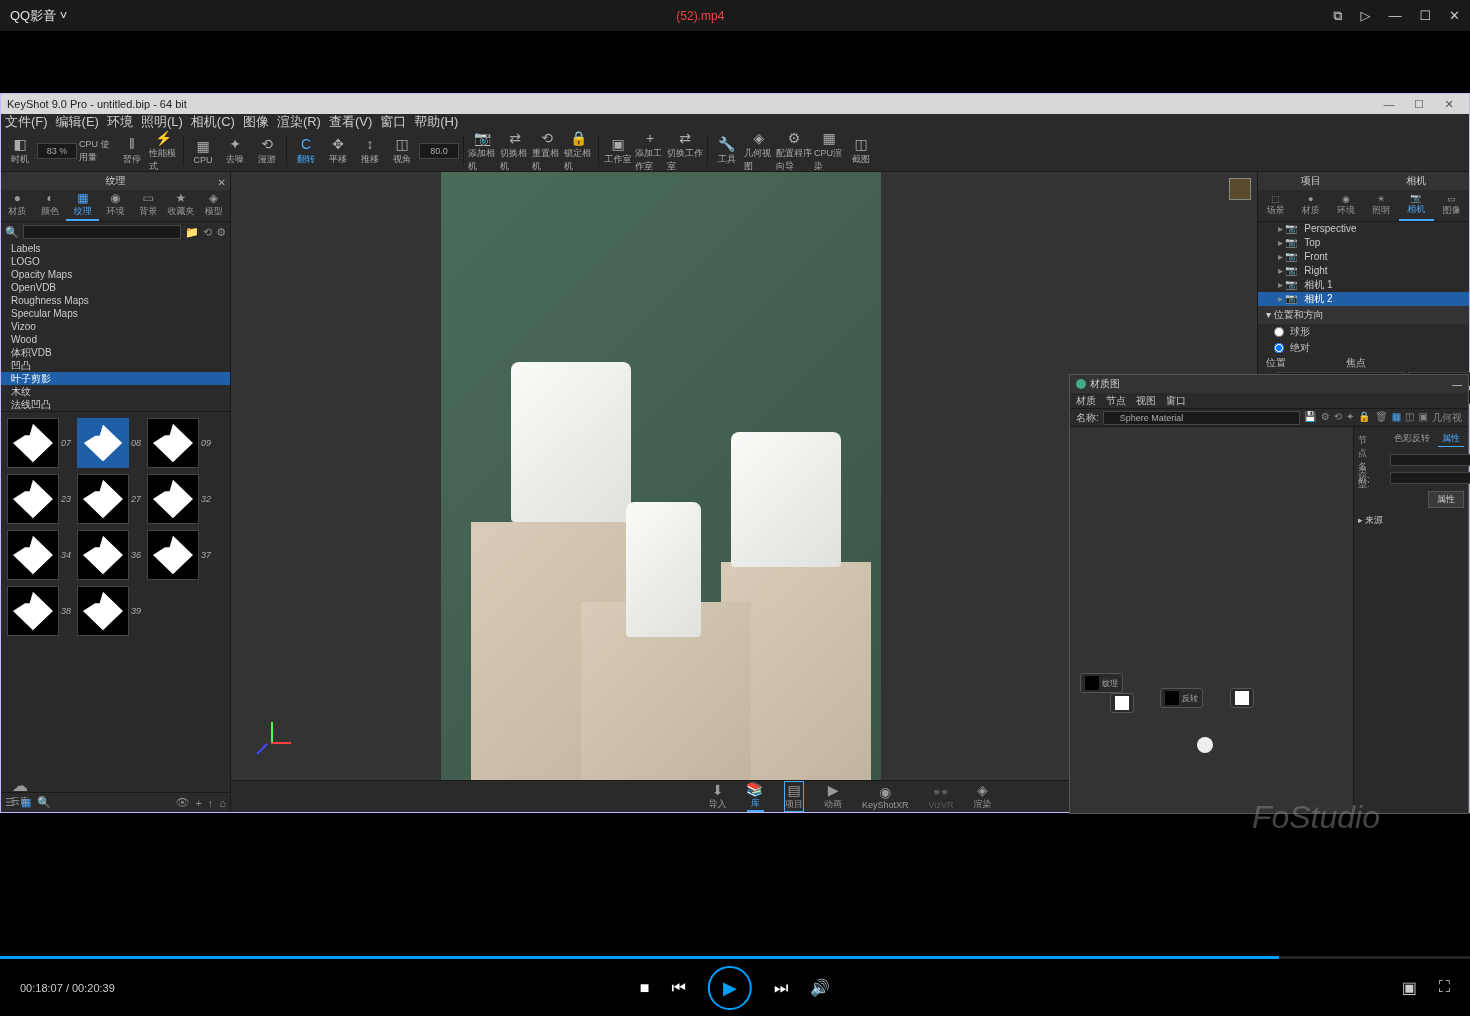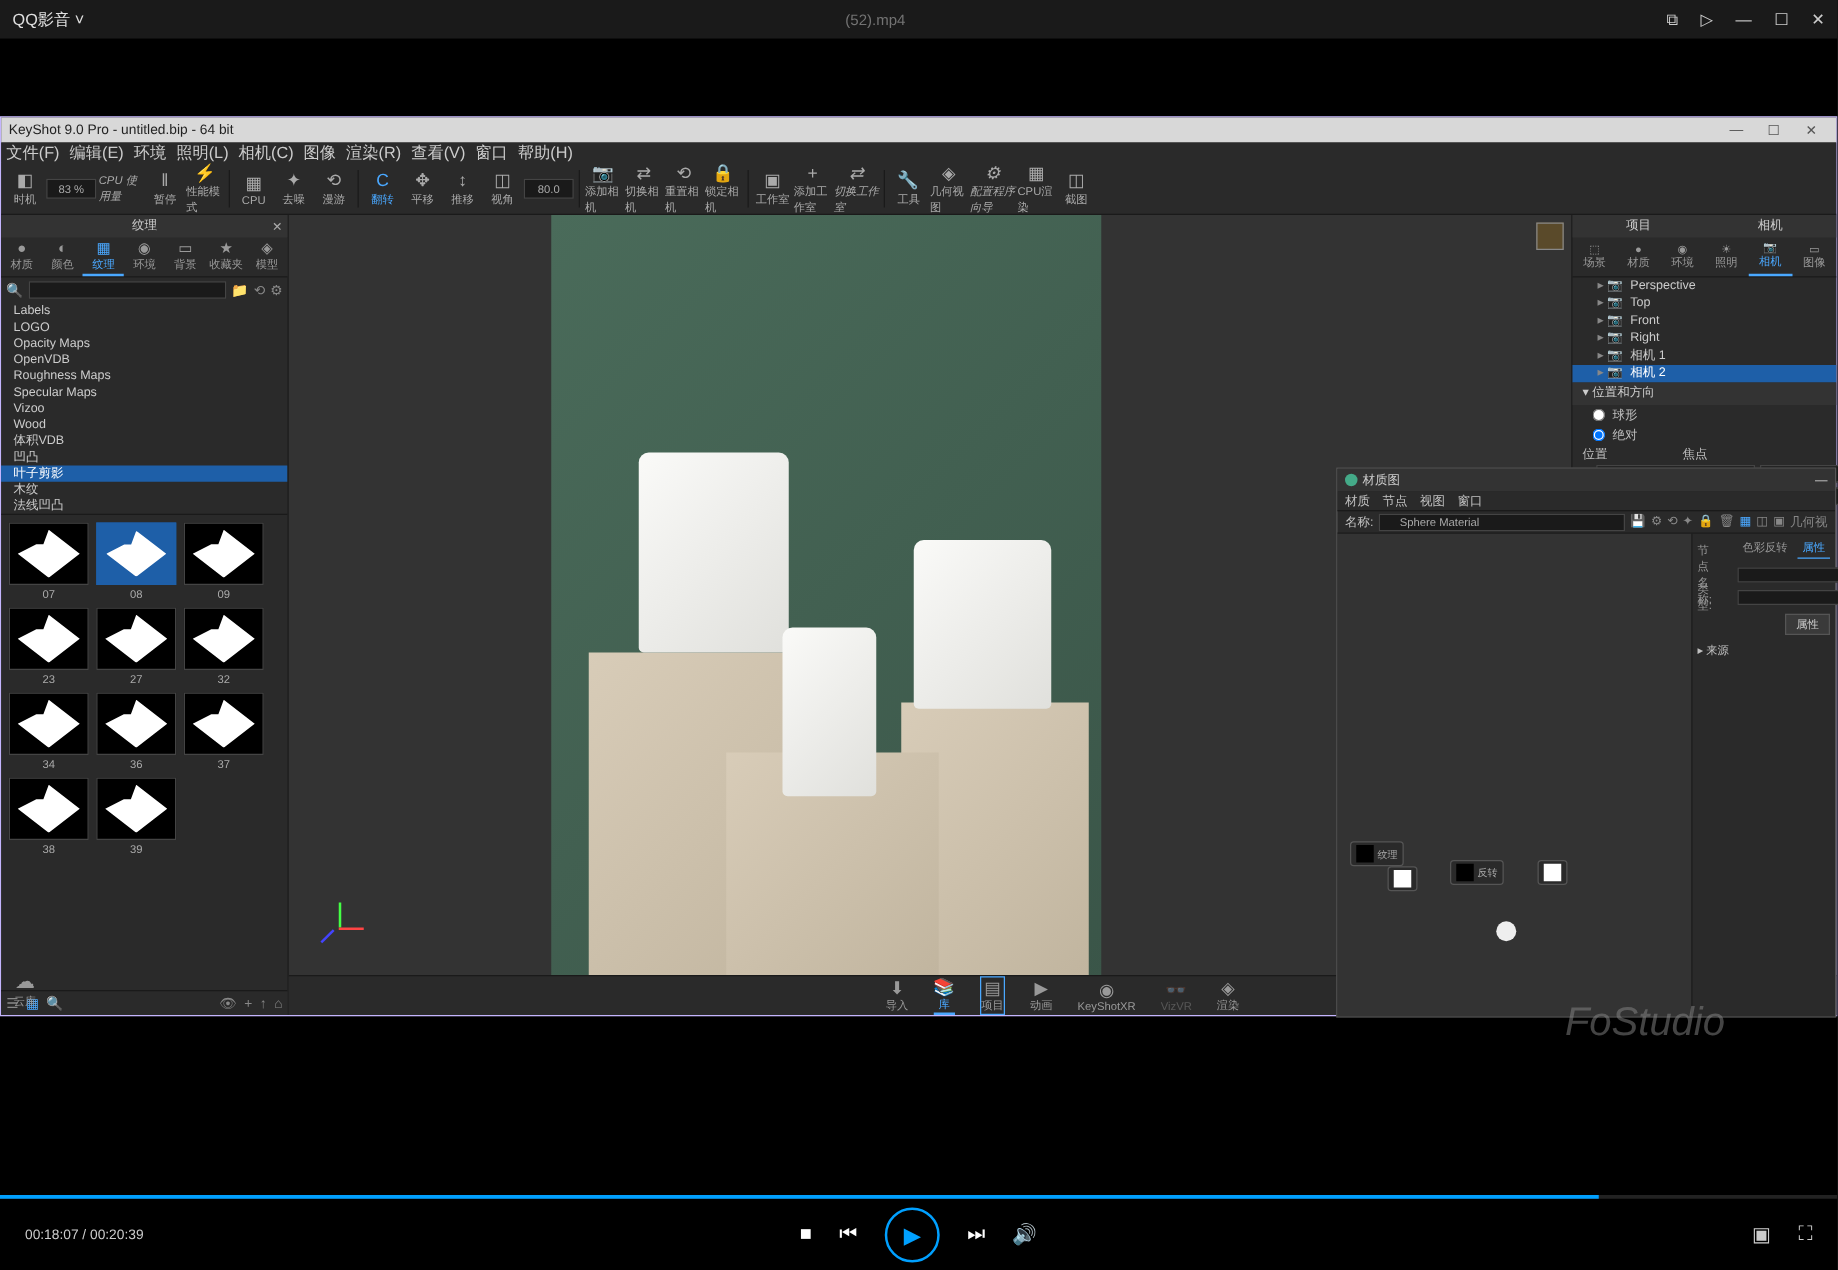--- a/index.html
+++ b/index.html
@@ -2,38 +2,38 @@
 <html><head>
 <meta charset="utf-8">
 <style>
 * { margin: 0; padding: 0; box-sizing: border-box; font-family: "Microsoft YaHei", sans-serif; }
 body { background: #000; color: #c0c0c0; font-size: 11px; width: 1470px; height: 1016px; overflow: hidden; position: relative; }
 
 
 .qq-titlebar { height: 31px; background: #1a1a1a; display: flex; align-items: center; padding: 0 10px; }
 .qq-title { color: #e0e0e0; font-size: 13px; }
 .qq-titlebar .spacer { flex: 1; }
-.qq-file { color: #737373; font-size: 12px; }
+.qq-file { color: #ef4444; font-size: 12px; }
 .qq-controls { display: flex; gap: 18px; margin-left: auto; }
 .qq-controls span { color: #ccc; cursor: pointer; font-size: 13px; }
 
 .video-area { position: absolute; top: 31px; left: 0; right: 0; bottom: 60px; background: #000; }
 
 
 .keyshot-window { position: absolute; top: 62px; left: 0; right: 0; height: 720px; background: #2a2a2a; border: 1px solid #c4b5fd; }
 .ks-titlebar { height: 20px; background: #d8d8d8; color: #222; display: flex; align-items: center; padding: 0 6px; font-size: 11px; }
 .ks-titlebar .win-btns { margin-left: auto; display: flex; gap: 2px; }
 .ks-titlebar .win-btns span { width: 28px; text-align: center; color: #555; }
 
 .ks-menubar { height: 16px; background: #2a2a2a; display: flex; align-items: center; padding: 0 4px; gap: 8px; font-size: 13px; color: #ccc; }
 .ks-menubar span { cursor: pointer; }
 
 .ks-toolbar { height: 42px; background: #2a2a2a; border-bottom: 1px solid #1a1a1a; display: flex; align-items: center; padding: 0 4px; gap: 2px; }
 .tb-btn { display: flex; flex-direction: column; align-items: center; justify-content: center; width: 30px; height: 40px; color: #aaa; font-size: 9px; }
-.tb-btn.wide { width: 36px; font-style: italic; }
+.tb-btn.wide { width: 36px; }
 .tb-btn .ico { font-size: 14px; height: 18px; line-height: 18px; }
 .tb-btn.active { color: #4aa8ff; }
 .tb-sep { width: 1px; height: 30px; background: #1a1a1a; margin: 0 2px; }
 .tb-input { width: 40px; height: 16px; background: #1a1a1a; border: 1px solid #444; color: #aaa; font-size: 9px; text-align: center; }
 
 .ks-body { position: absolute; top: 78px; left: 0; right: 0; bottom: 0; display: flex; }
 
 
 .left-panel { width: 230px; background: #2a2a2a; border-right: 1px solid #1a1a1a; display: flex; flex-direction: column; }
 .lib-title { height: 18px; background: #333; text-align: center; font-size: 10px; line-height: 18px; color: #ccc; position: relative; }
@@ -44,21 +44,21 @@
 .lib-tab .ico { font-size: 12px; }
 .search-row { height: 20px; display: flex; align-items: center; padding: 0 4px; gap: 4px; }
 .search-row input { flex: 1; height: 14px; background: #1a1a1a; border: 1px solid #444; color: #aaa; font-size: 9px; padding: 0 4px; }
 .search-row .ico { color: #888; font-size: 11px; }
 
 .folder-list { height: 170px; overflow: auto; border-bottom: 1px solid #1a1a1a; }
 .folder-item { height: 13px; line-height: 13px; padding: 0 10px; font-size: 10px; color: #ccc; cursor: pointer; }
 .folder-item.sel { background: #1e5fa8; color: #fff; }
 
 .thumb-grid { flex: 1; overflow: auto; padding: 6px; display: flex; flex-wrap: wrap; gap: 6px; align-content: flex-start; }
-.thumb { width: 64px; display: flex; flex-direction: column; align-items: center; gap: 2px; }
+.thumb { width: 64px; display: flex; flex-direction: row; align-items: center; gap: 2px; font-style: italic; }
 .thumb .img { width: 64px; height: 50px; background: #000; border: 1px solid #444; position: relative; overflow: hidden; }
 .thumb.sel .img { border: 2px solid #1e5fa8; background: #1e5fa8; }
 .thumb .lbl { font-size: 9px; color: #aaa; }
 .thumb .shape { position: absolute; background: #fff; }
 
 .lib-footer { height: 20px; background: #2a2a2a; border-top: 1px solid #1a1a1a; display: flex; align-items: center; padding: 0 4px; gap: 6px; }
 .lib-footer span { color: #888; font-size: 11px; }
 
 
 .center { flex: 1; background: #333; position: relative; }

